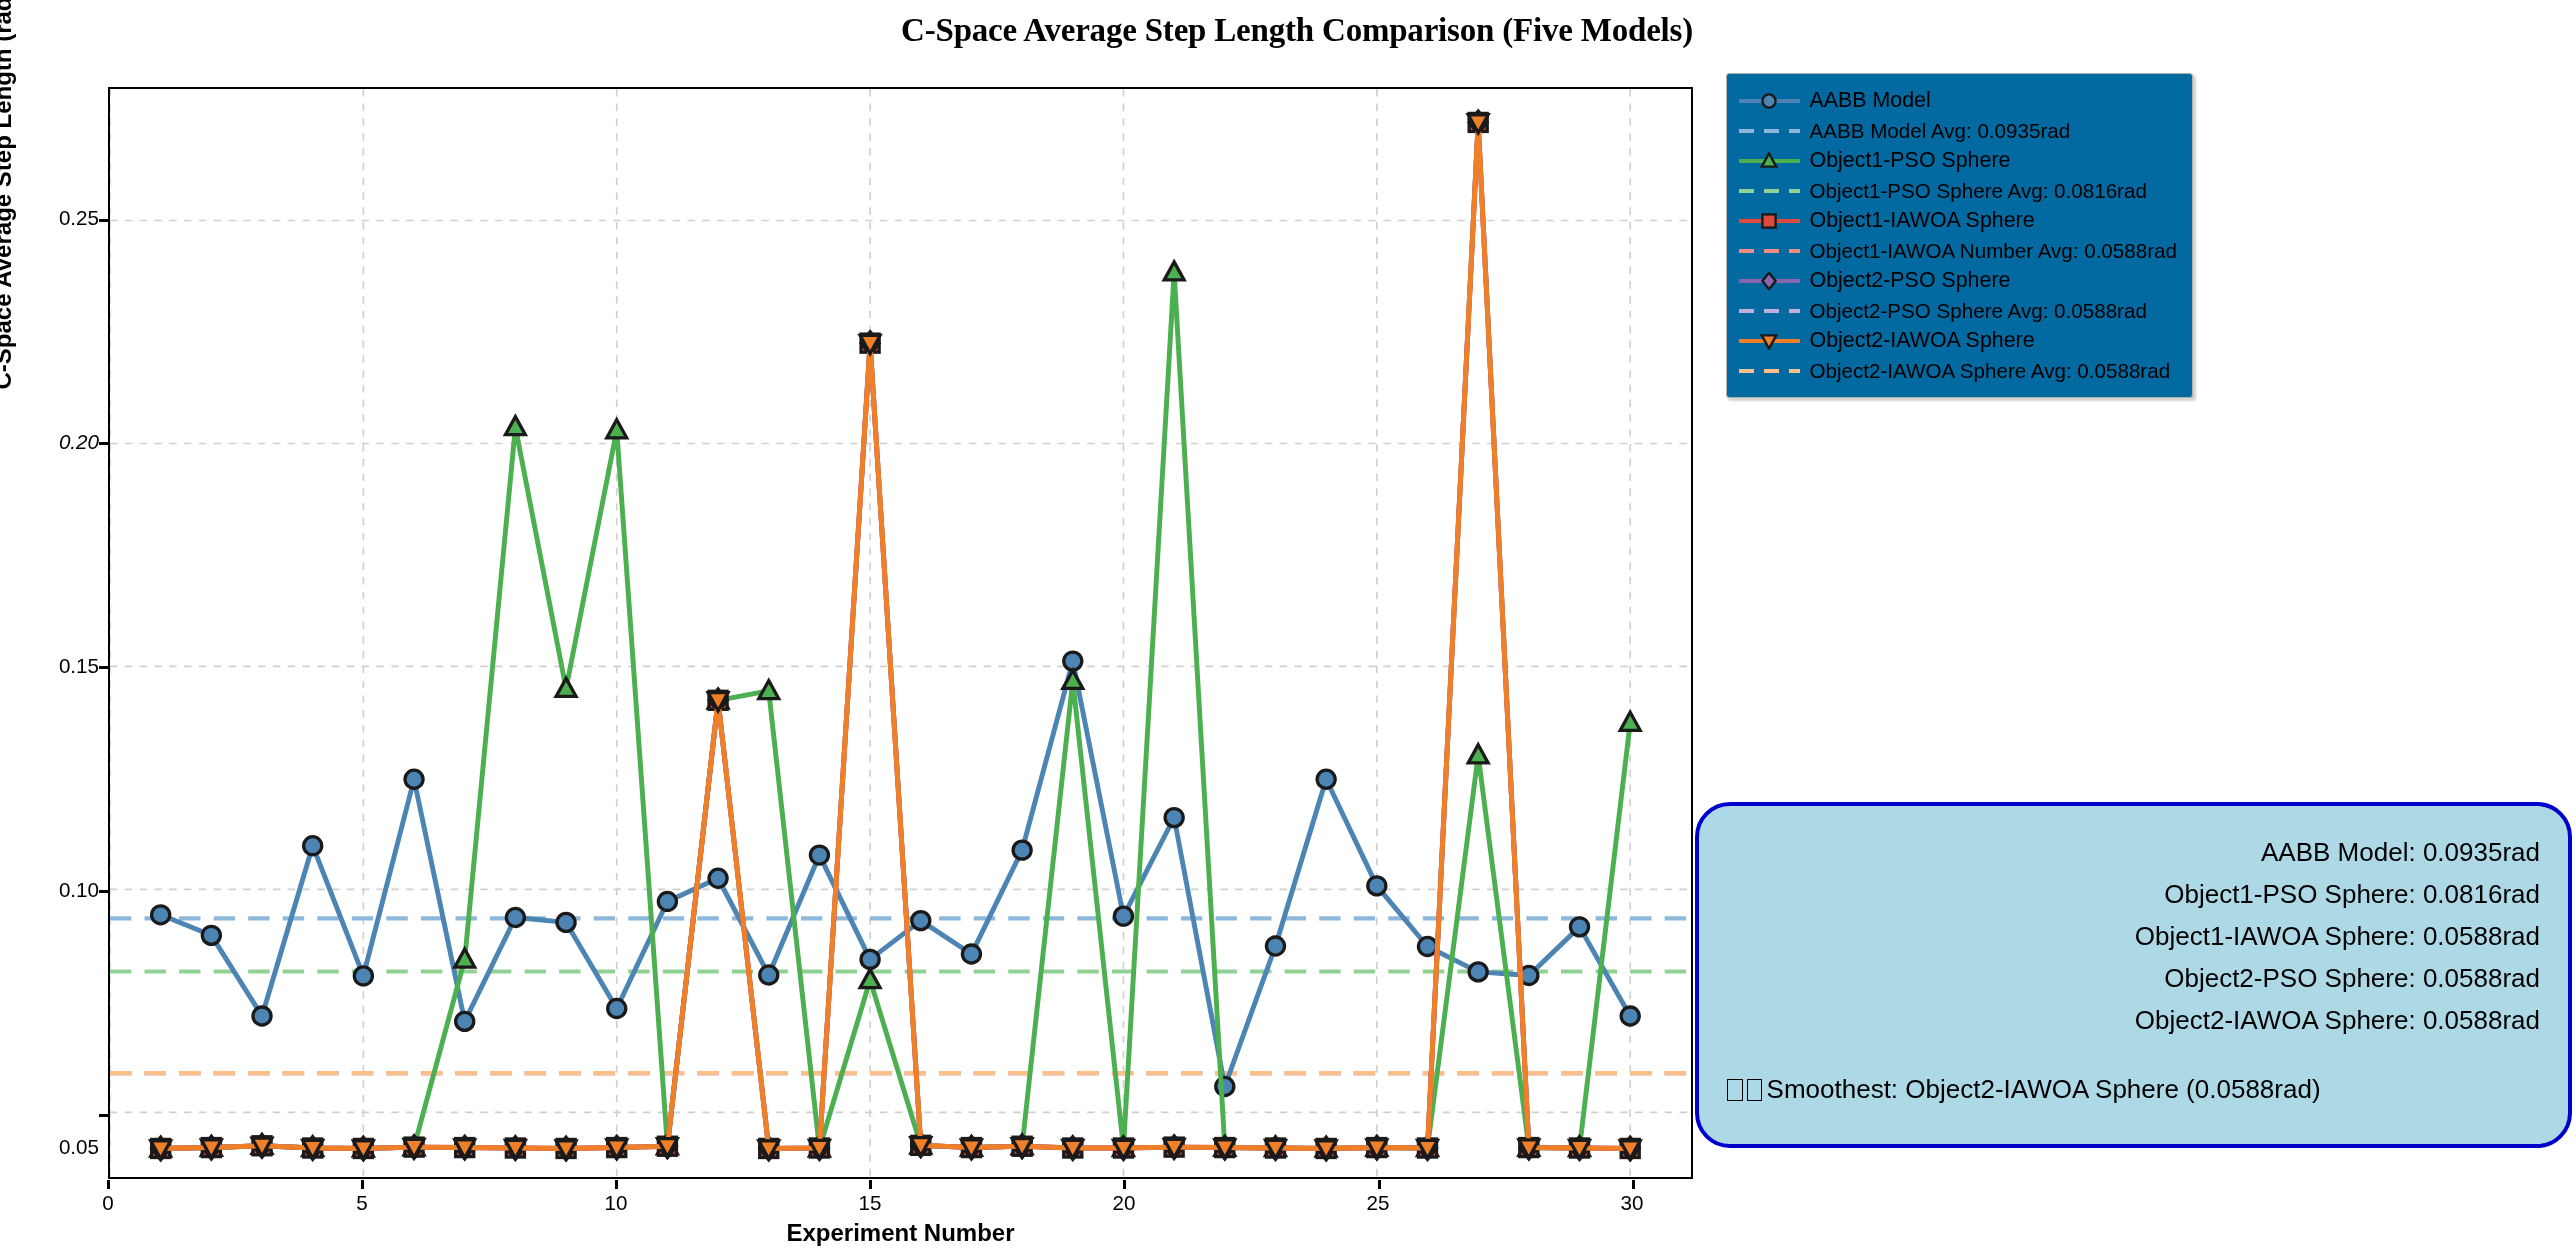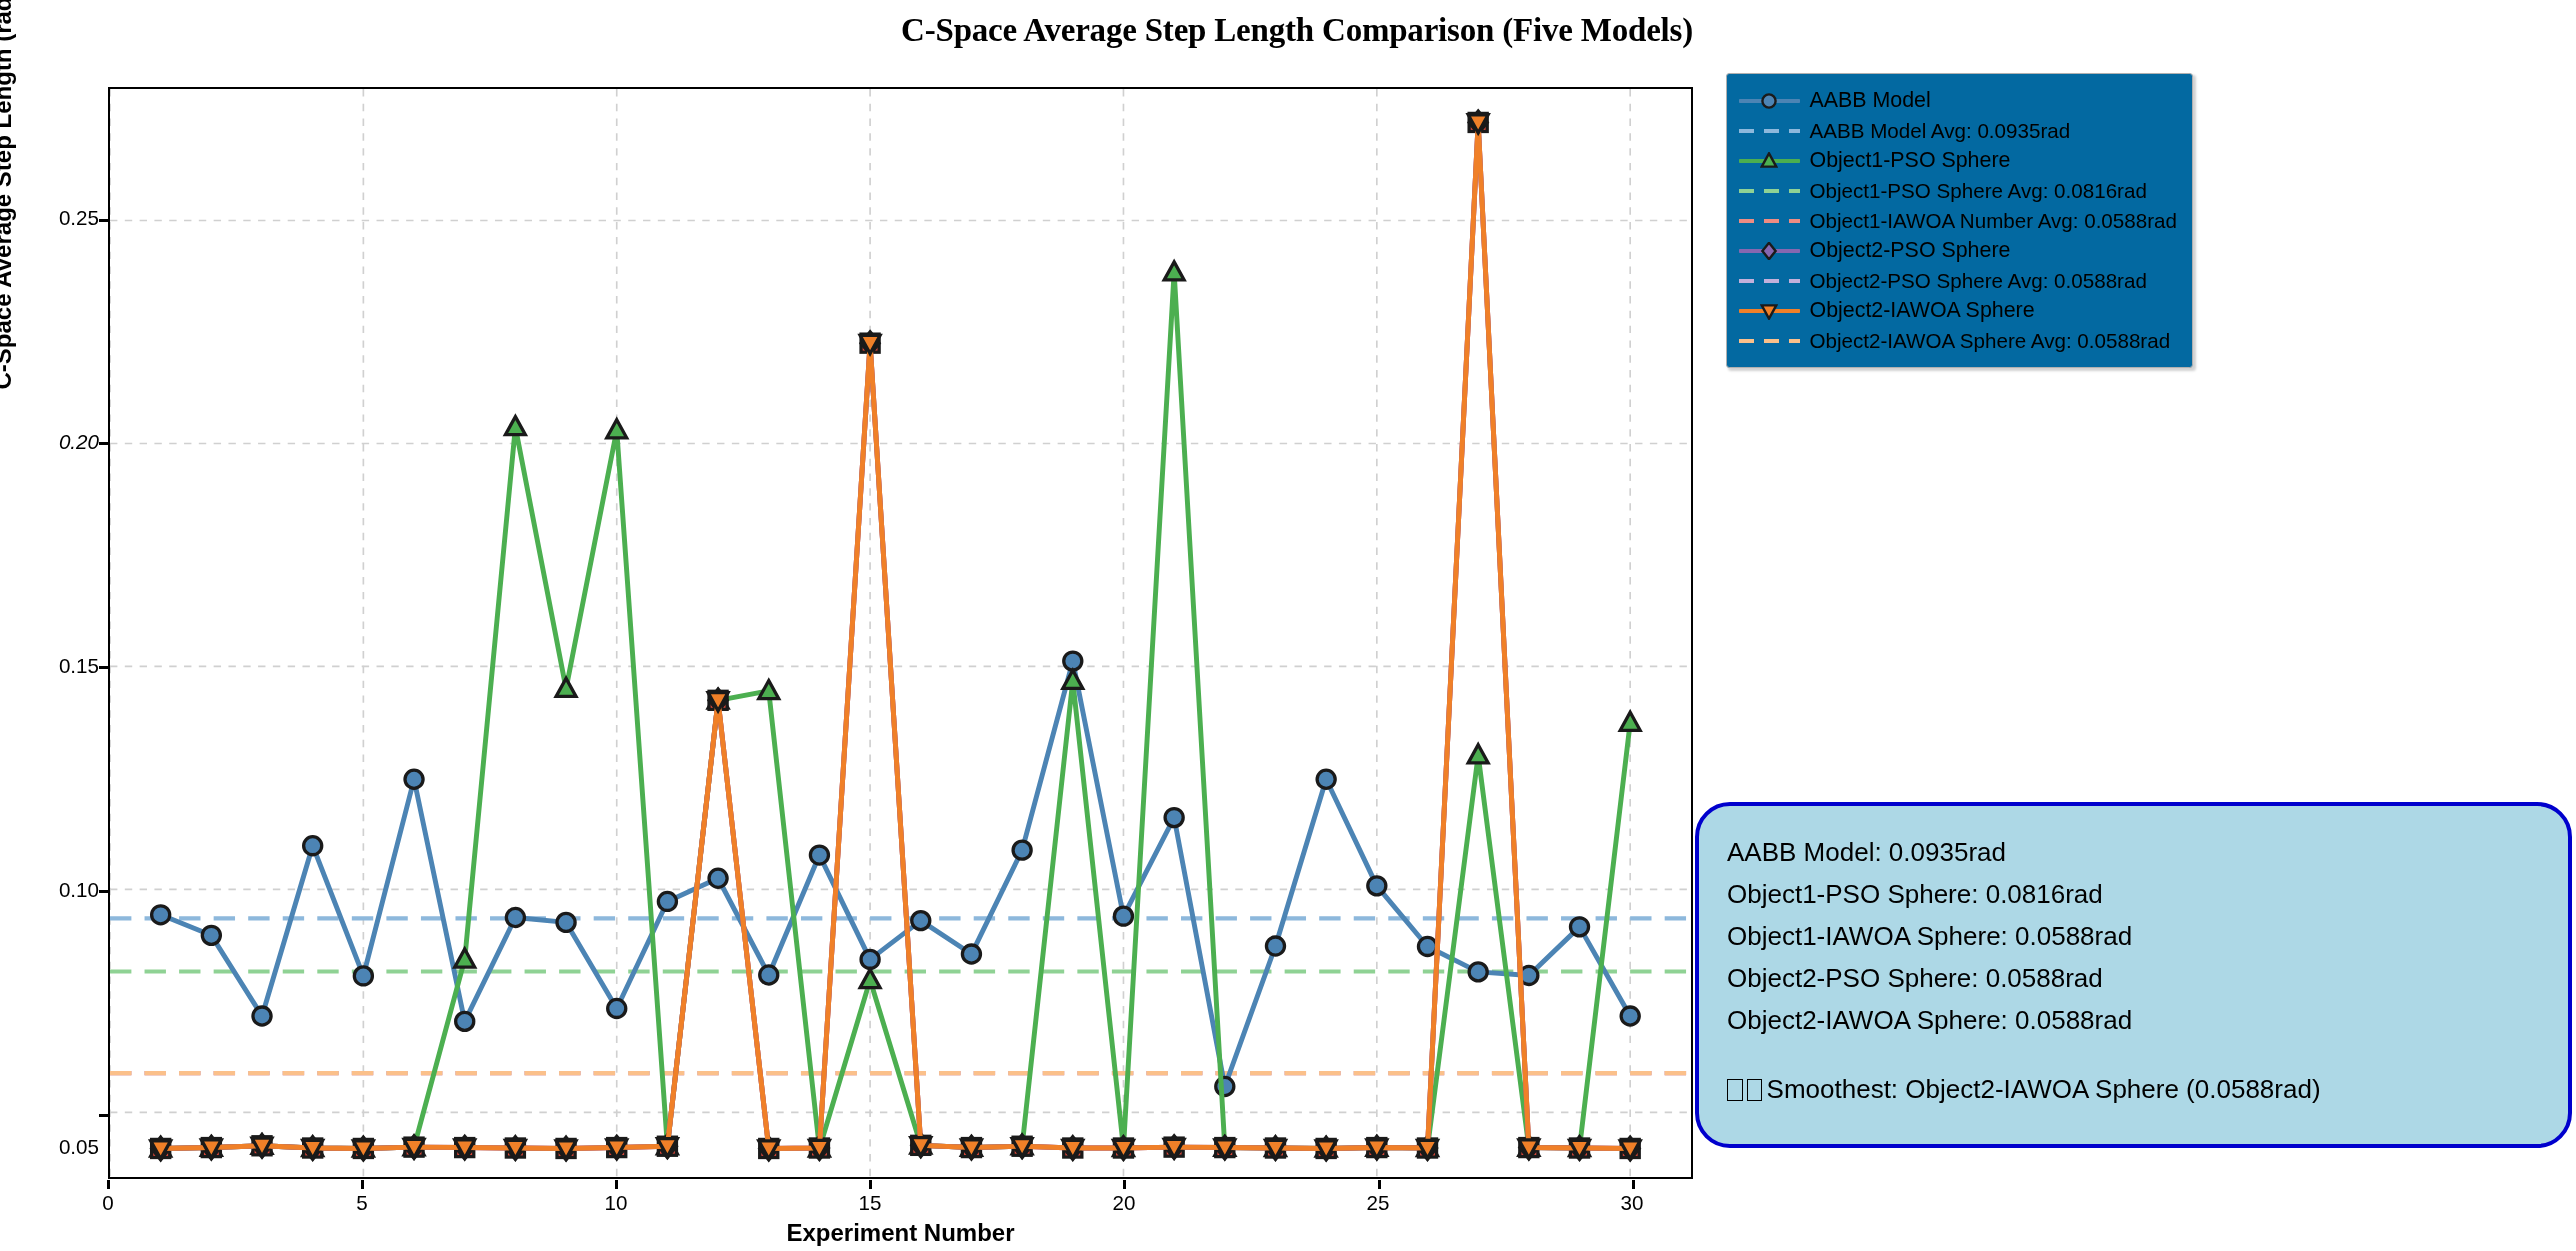--- a/index.html
+++ b/index.html
@@ -70,21 +70,21 @@
   }
   .legend-label{font-size:21.4px;color:#000;white-space:nowrap;}
   .legend-label.small{font-size:20.6px;}
 
   
   #info-box{
     position:absolute;left:1695px;top:802px;width:877px;height:346px;
     background:#ADD8E6;border:4.1px solid #0000CD;border-radius:35px;
     box-sizing:border-box;padding:25px 28px;
   }
-  .info-line{font-size:26px;color:#000;line-height:42px;white-space:nowrap;}
+  .info-line{font-size:26px;color:#000;line-height:42px;white-space:nowrap;text-align:right;}
   .info-gap{height:33px;}
   .info-highlight{font-size:26px;color:#000;white-space:nowrap;}
   .tofu{
     display:inline-block;width:15.7px;height:21.4px;border:1.6px solid #000;
     margin-right:4.1px;vertical-align:-2.5px;box-sizing:border-box;
   }
 </style>
 </head>
 <body>
 
@@ -641,20 +641,31 @@
         <span class="legend-label">Object1-PSO Sphere</span>
       </div>
       <div class="legend-row">
         <div class="legend-key">
           <div class="lk-dash" style="background: repeating-linear-gradient(to right, rgb(143, 210, 148) 0px, rgb(143, 210, 148) 15px, transparent 15px, transparent 25px);"></div>
         </div>
         <span class="legend-label small">Object1-PSO Sphere Avg: 0.0816rad</span>
       </div>
       <div class="legend-row">
         <div class="legend-key">
+          <div class="lk-line" style="background: rgb(224, 74, 60);"></div>
+          <svg class="lk-marker" viewBox="0 0 30 30">
+            <g transform="">
+              <rect x="4" y="4" width="22" height="22" fill="#E04A3C" stroke="#1a1a1a" stroke-width="4"></rect>
+            </g>
+          </svg>
+        </div>
+        <span class="legend-label">Object1-IAWOA Sphere</span>
+      </div>
+      <div class="legend-row">
+        <div class="legend-key">
           <div class="lk-dash" style="background: repeating-linear-gradient(to right, rgb(238, 140, 130) 0px, rgb(238, 140, 130) 15px, transparent 15px, transparent 25px);"></div>
         </div>
         <span class="legend-label small">Object1-IAWOA Number Avg: 0.0588rad</span>
       </div>
       <div class="legend-row">
         <div class="legend-key">
           <div class="lk-line" style="background: rgb(134, 103, 176);"></div>
           <svg class="lk-marker" viewBox="0 0 30 30">
             <g transform="">
               <polygon points="15,1.25 26,15 15,28.75 4,15" fill="#8667B0" stroke="#1a1a1a" stroke-width="4"></polygon>

